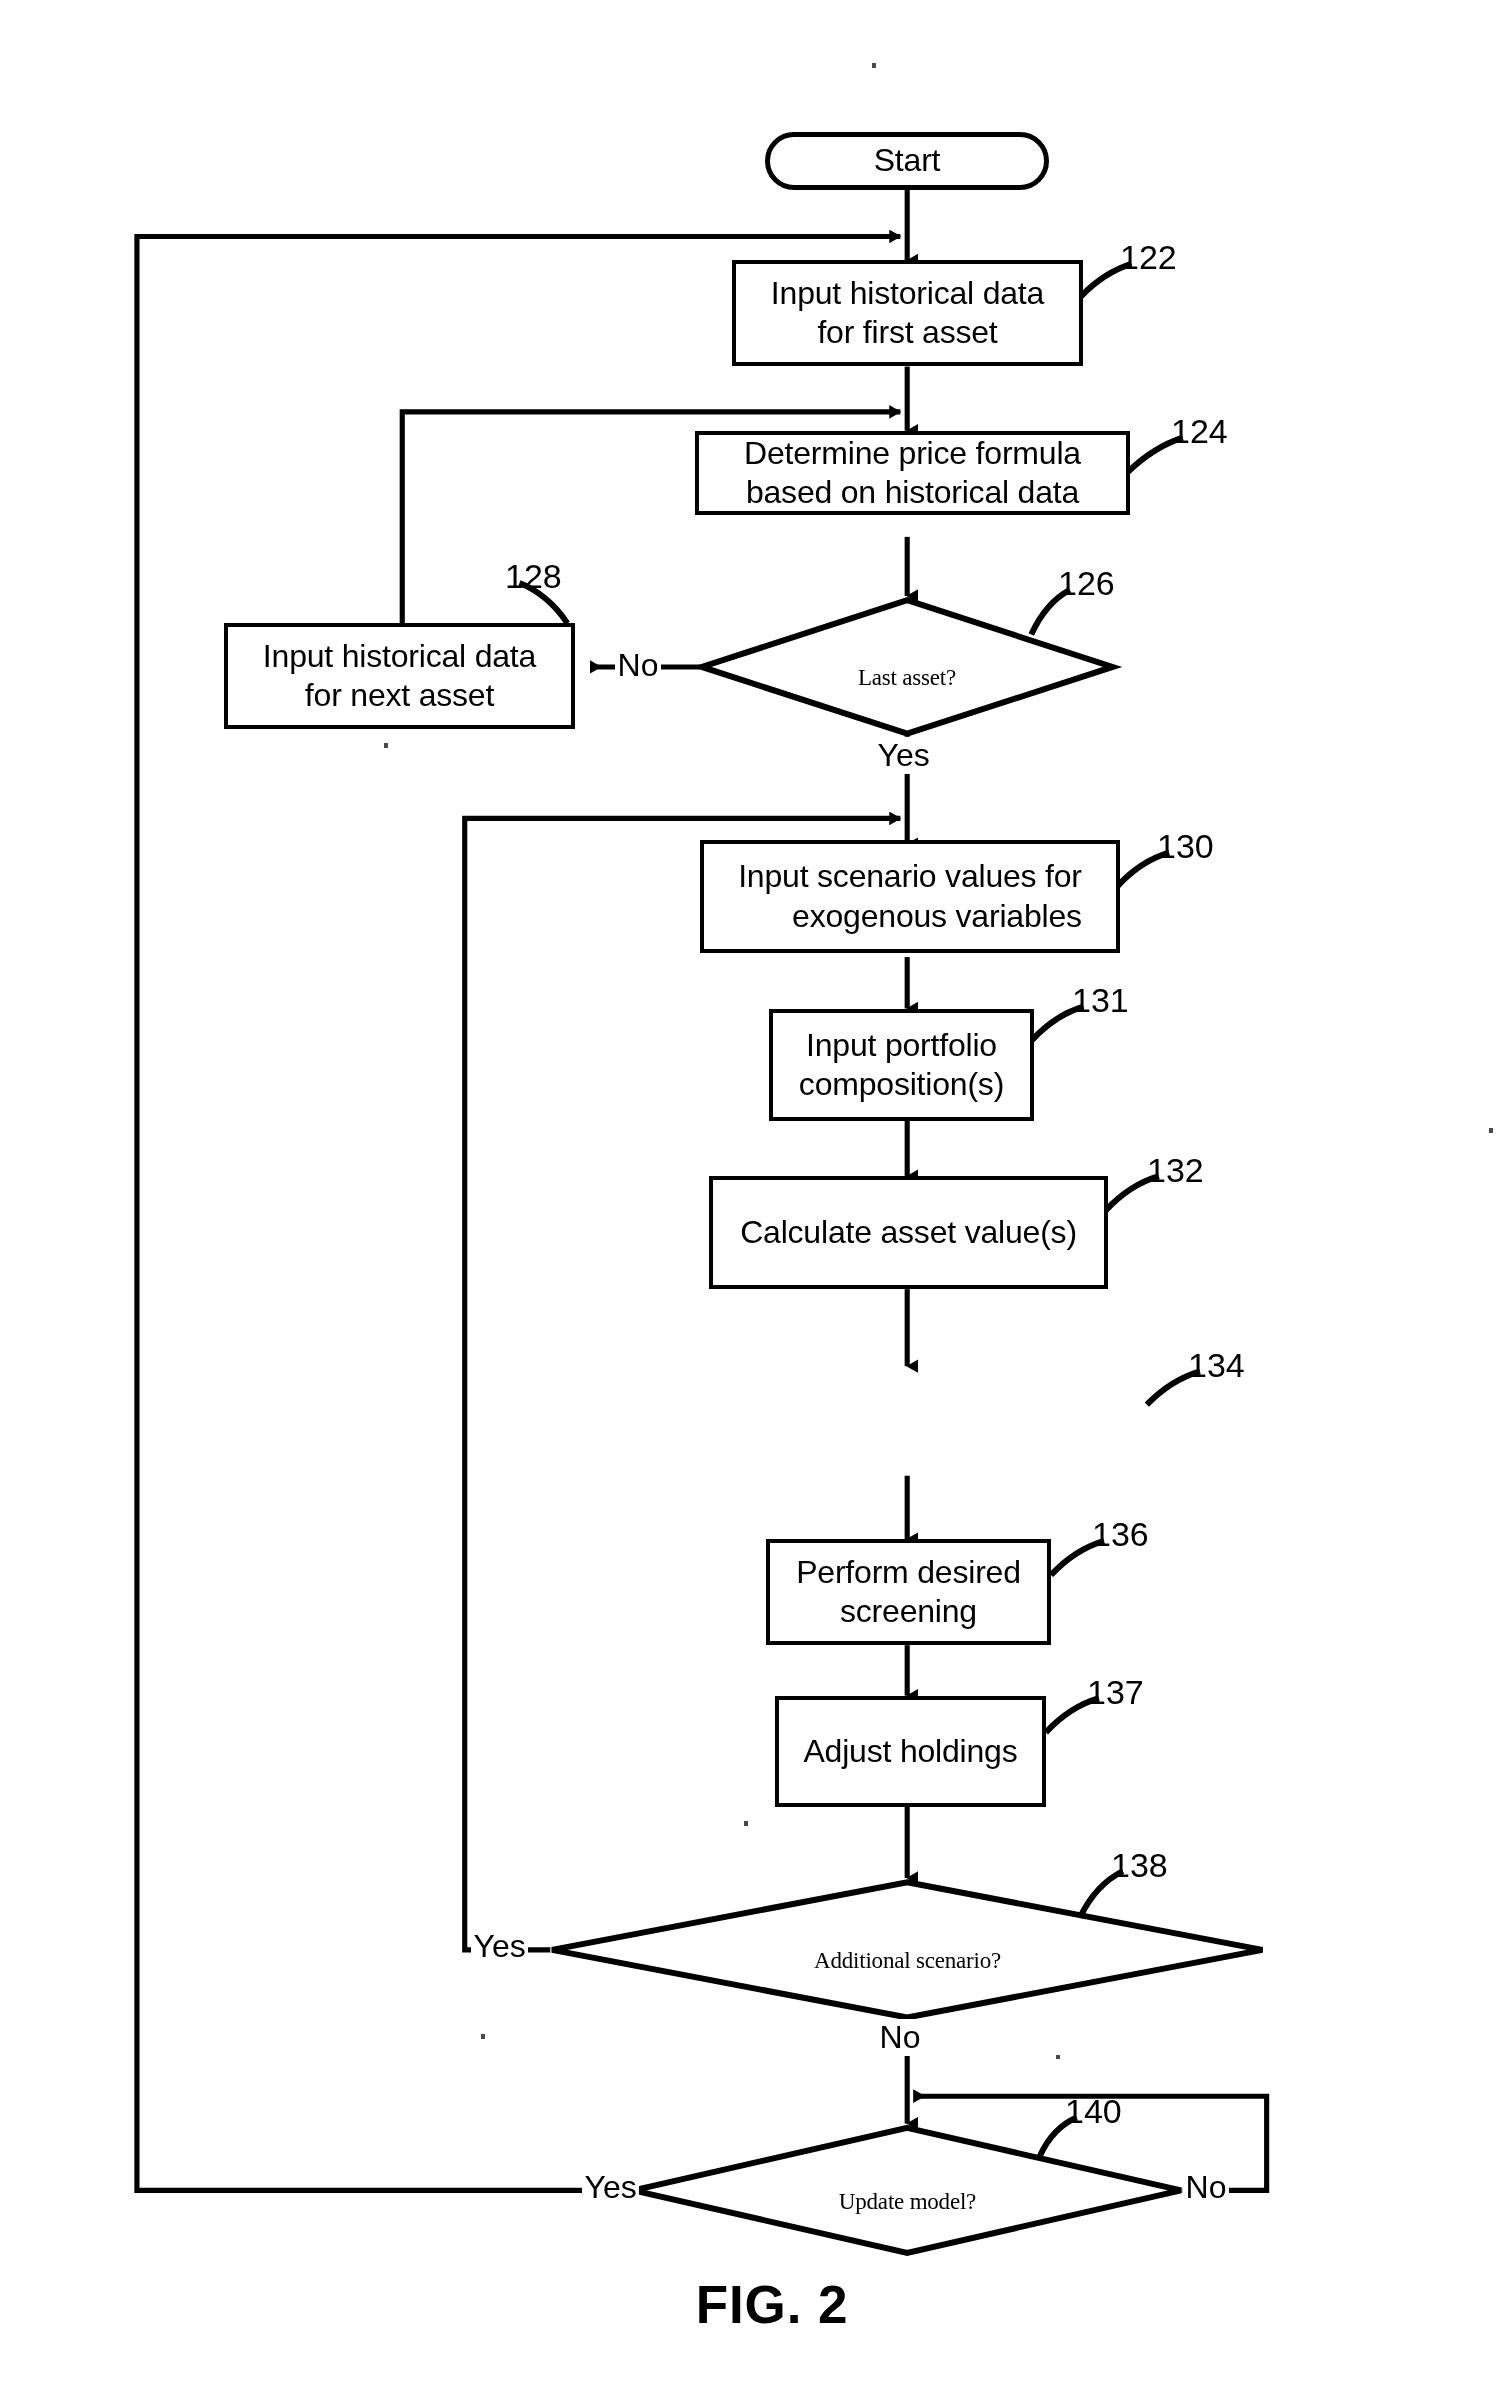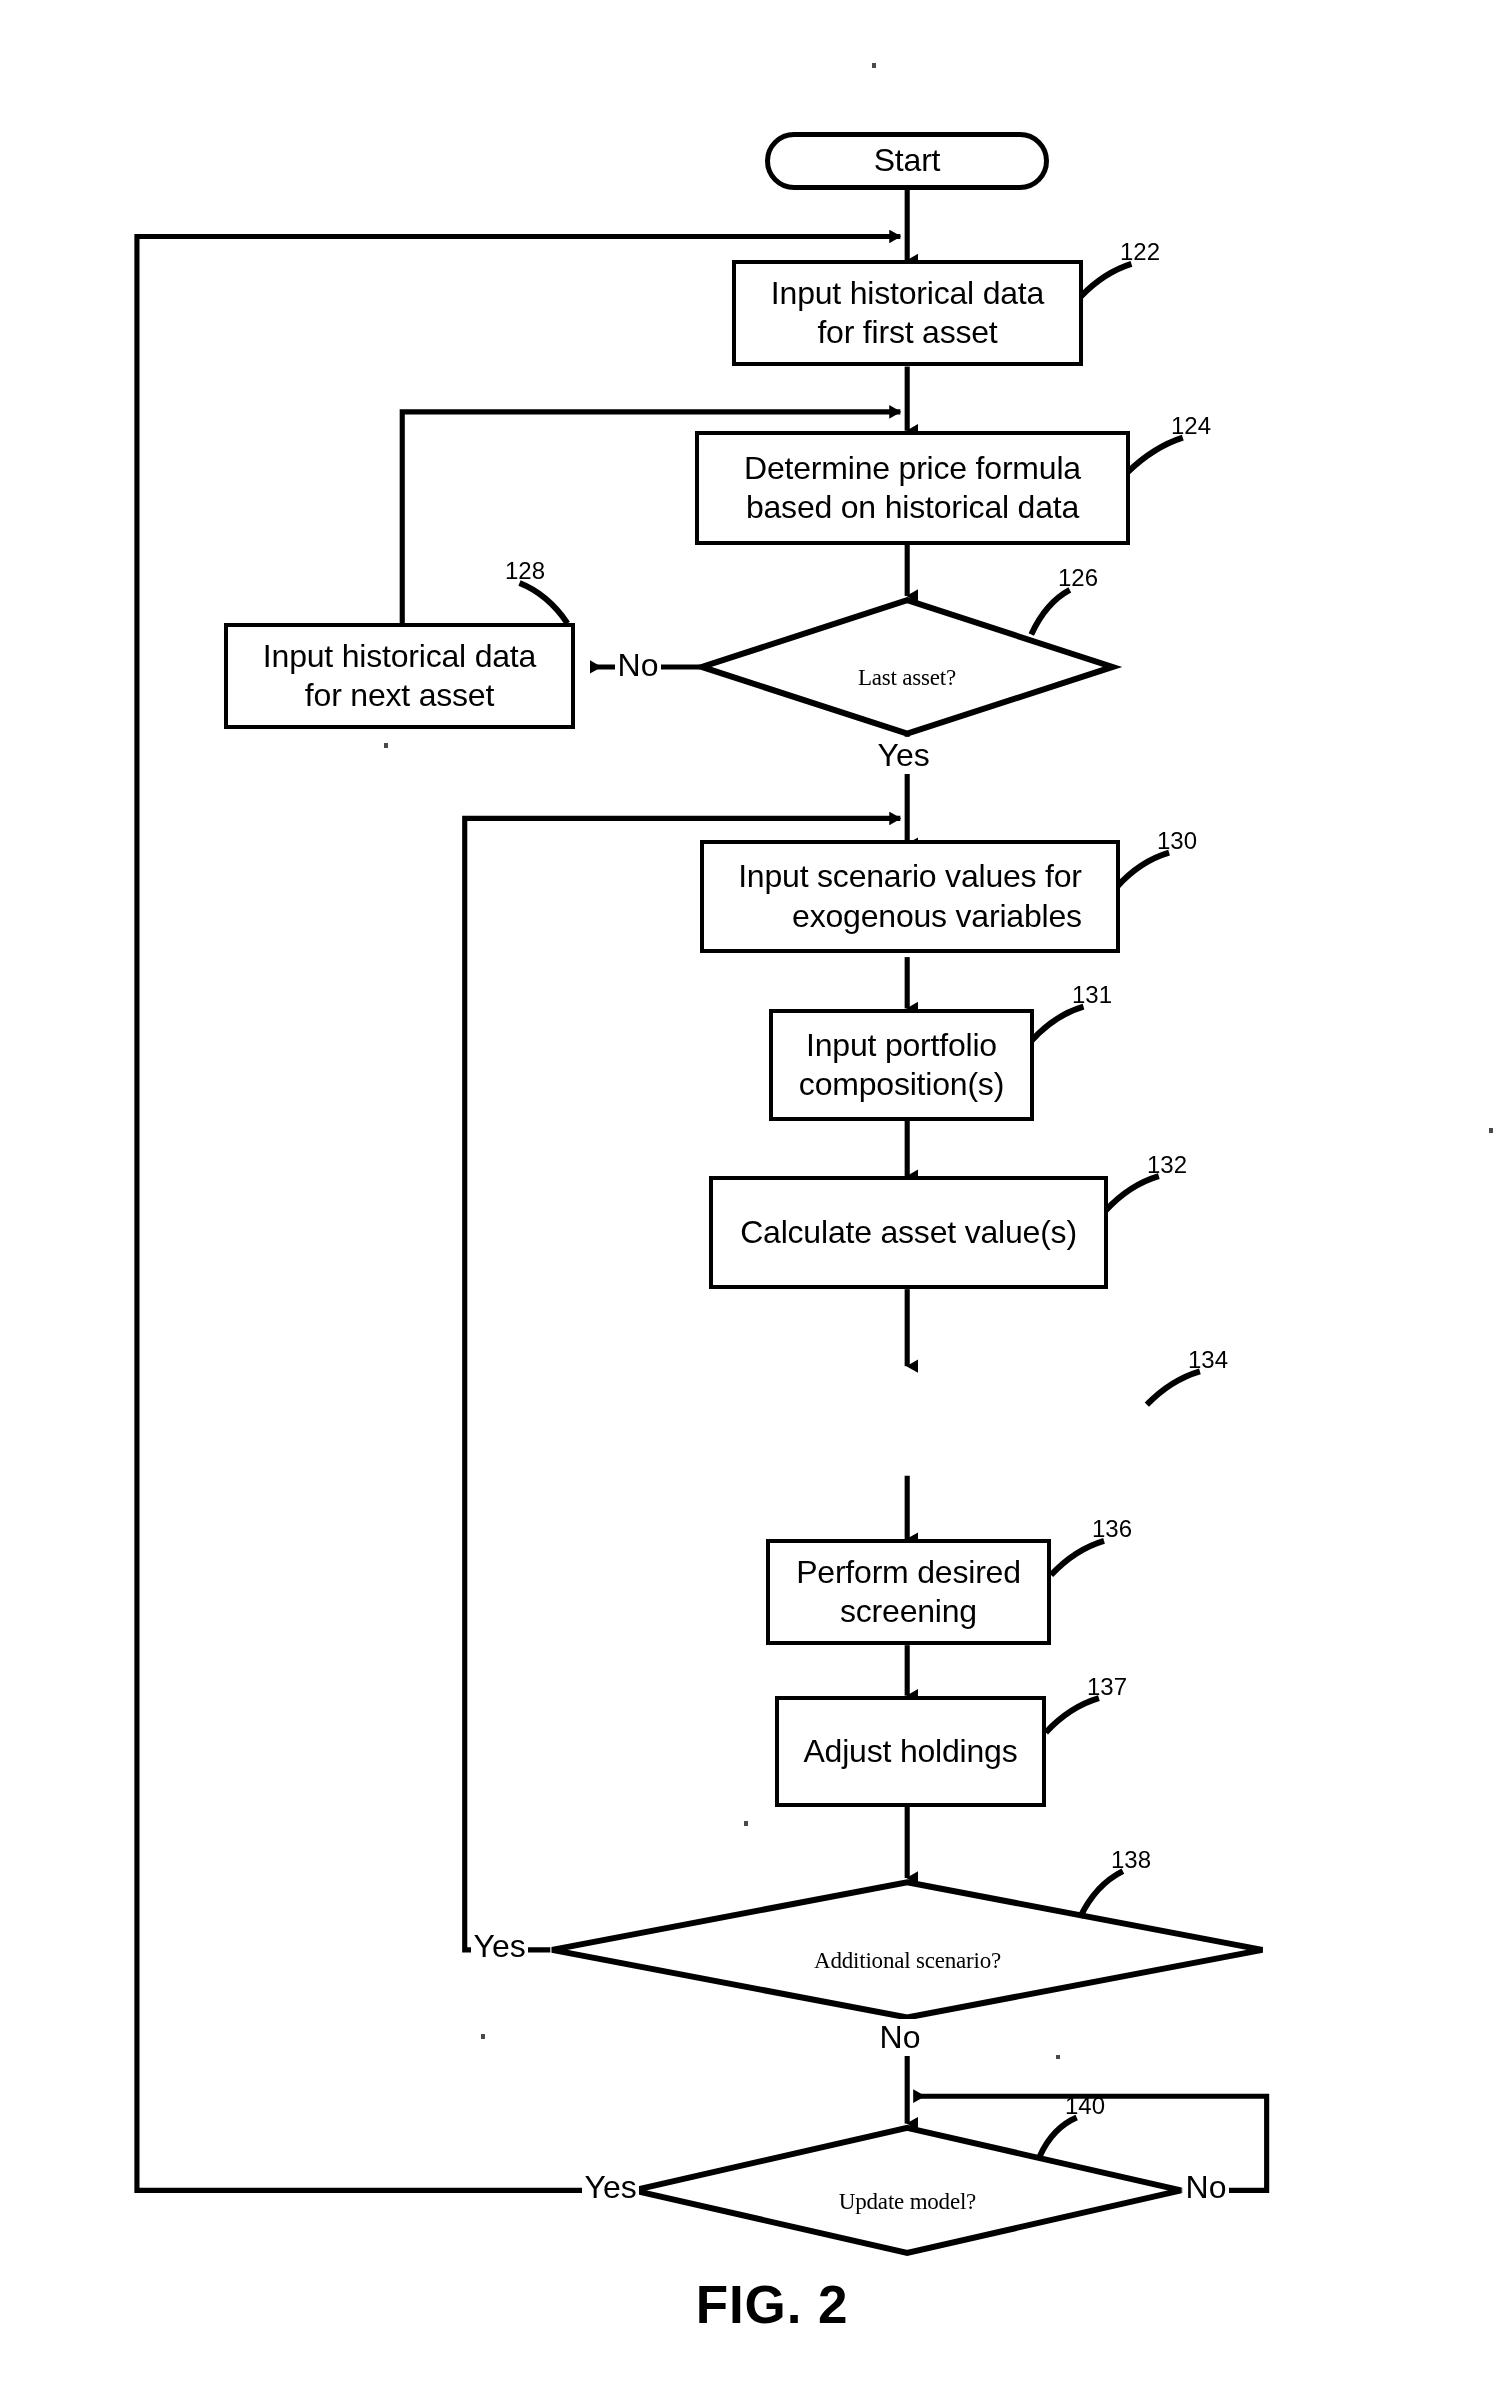--- a/index.html
+++ b/index.html
@@ -63,21 +63,21 @@
     font-size: 23px;
     font-family: Liberation Serif, serif;
     letter-spacing: -0.2px;
     z-index: 6;
     pointer-events: none;
   }
   
   .ref {
     position: absolute;
     color: #000000;
-    font-size: 24px;
+    font-size: 34px;
     font-family: "Liberation Sans", sans-serif;
     letter-spacing: 0px;
     z-index: 7;
     white-space: nowrap;
   }
   
   .edge-label {
     position: absolute;
     color: #000000;
     font-size: 32px;
@@ -190,21 +190,21 @@
 
   <div class="node terminator" style="left:765px; top:84px; width:284px; height:58px;">
     <span class="txt">Start</span>
   </div>
 
   <div class="node" style="left:732px; top:212px; width:351px; height:106px;">
     <span class="txt">Input historical data
 for first asset</span>
   </div>
 
-  <div class="node" style="left:695px; top:383px; width:435px; height:114px;">
+  <div class="node" style="left:695px; top:383px; width:435px; height:84px;">
     <span class="txt">Determine price formula
 based on historical data</span>
   </div>
 
   <div class="diamond-label" style="left:753px; top:595px; width:308px; height:48px;">
     <span>Last asset?</span>
   </div>
 
   <div class="node" style="left:224px; top:575px; width:351px; height:106px;">
     <span class="txt">Input historical data

